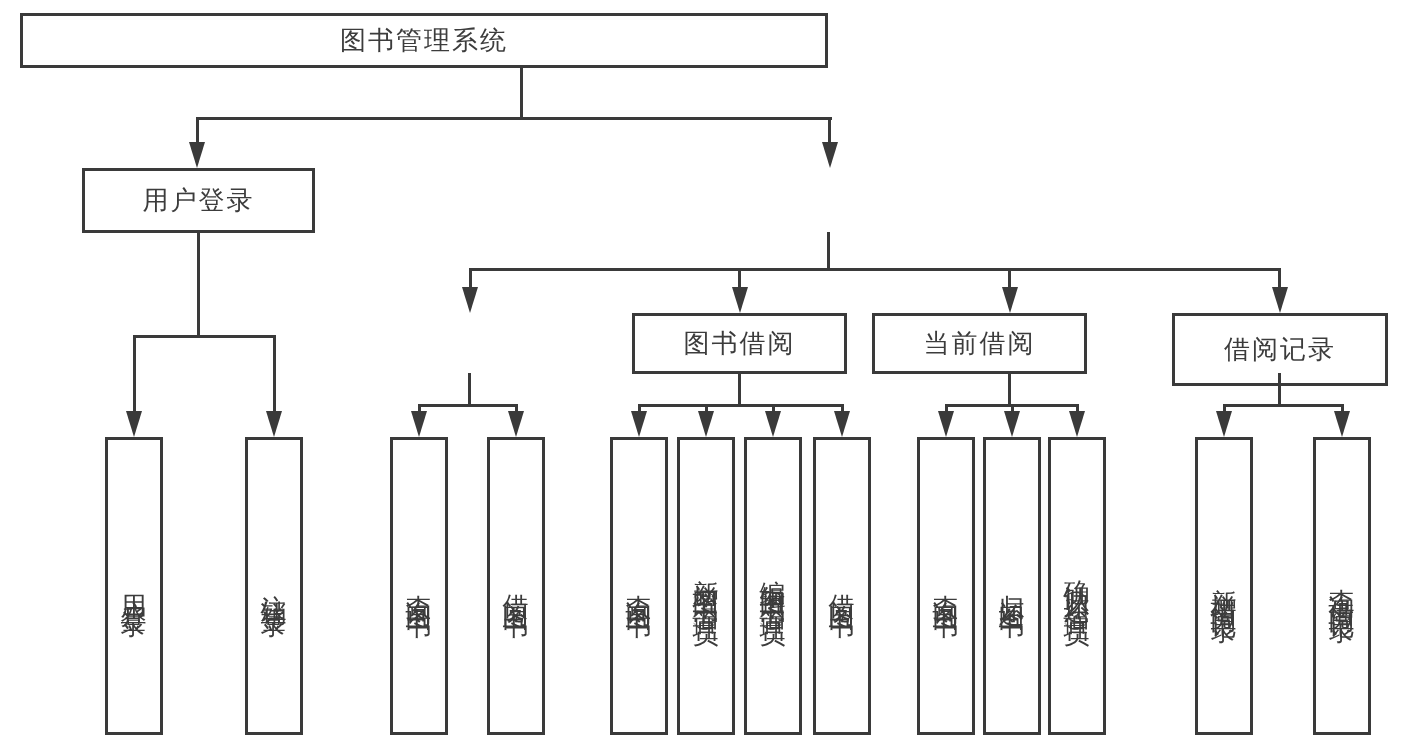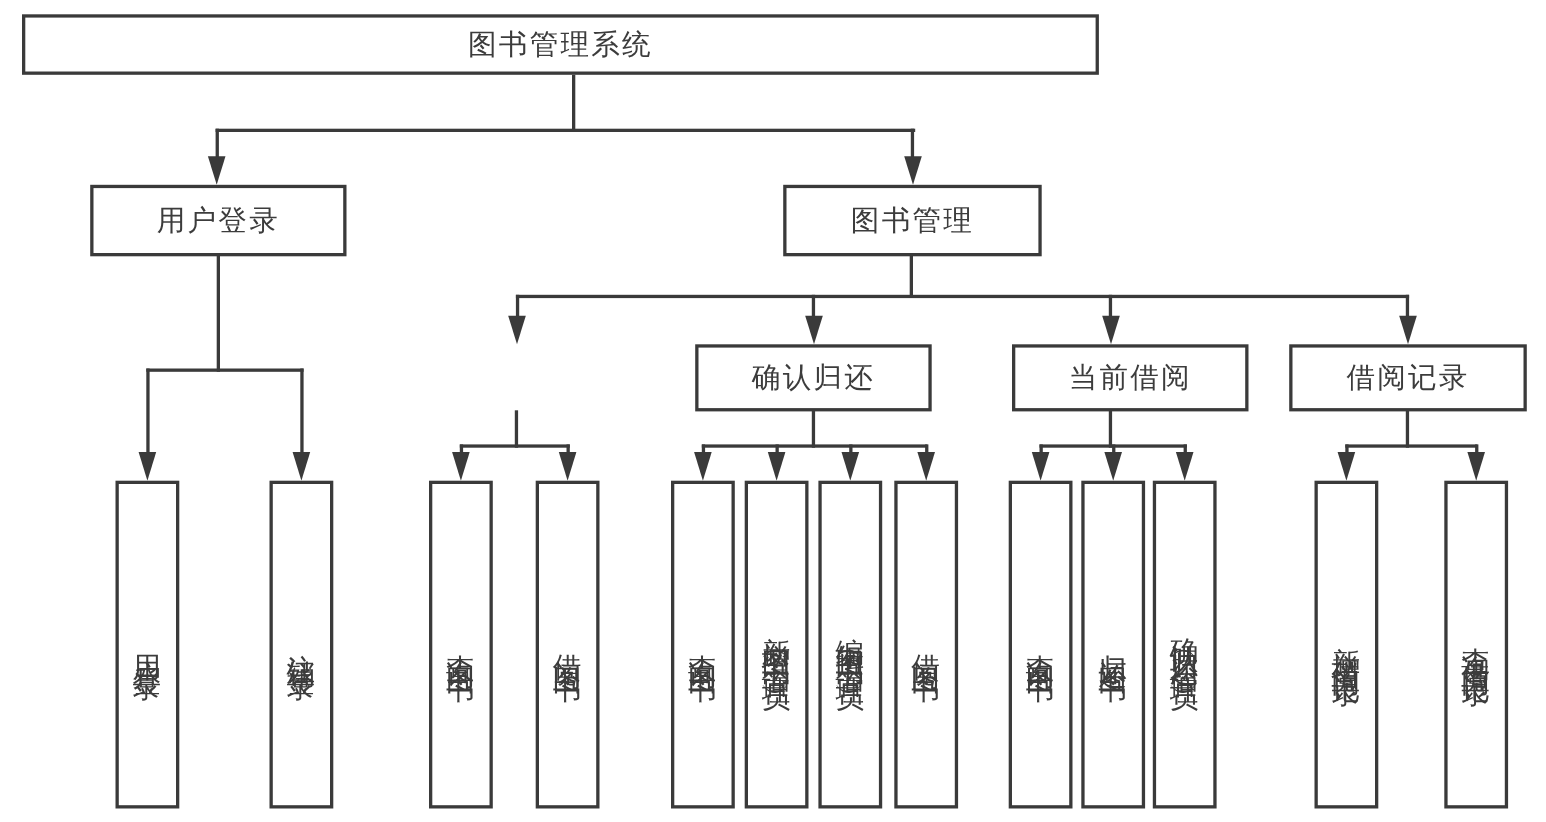--- a/index.html
+++ b/index.html
@@ -25,36 +25,33 @@
   .watermark{
     position:absolute;left:1178px;top:706px;width:227px;
     font-size:21px;color:#b9b9b9;white-space:nowrap;z-index:5;letter-spacing:0.5px;
   }
 </style>
 </head>
 <body>
 
 <div id="stage">
 
-  <div class="box" style="left:20px;top:13px;width:979px;height:55px">
+  <div class="box" style="left:20px;top:13px;width:808px;height:55px">
     <span class="lbl">图书管理系统</span>
   </div>
 
   <div class="vline" style="left:520px;top:68px;width:3px;height:52px"></div>
   <div class="hline" style="left:196px;top:117px;width:636px;height:3px"></div>
   <div class="vline" style="left:196px;top:117px;width:3px;height:28px"></div>
   <div class="arrow" style="left:189px;top:142px"></div>
   <div class="vline" style="left:828px;top:117px;width:3px;height:28px"></div>
   <div class="arrow" style="left:822px;top:142px"></div>
 
   <div class="box" style="left:82px;top:168px;width:233px;height:65px">
     <span class="lbl">用户登录</span>
-  </div>
-  <div class="box" style="left:712px;top:168px;width:235px;height:65px">
-    <span class="lbl">图书管理</span>
   </div>
 
   <div class="vline" style="left:197px;top:232px;width:3px;height:106px"></div>
   <div class="hline" style="left:133px;top:335px;width:143px;height:3px"></div>
   <div class="vline" style="left:133px;top:335px;width:3px;height:80px"></div>
   <div class="arrow" style="left:126px;top:411px"></div>
   <div class="vline" style="left:273px;top:335px;width:3px;height:80px"></div>
   <div class="arrow" style="left:266px;top:411px"></div>
 
   <div class="vline" style="left:827px;top:232px;width:3px;height:38px"></div>
@@ -62,26 +59,26 @@
   <div class="vline" style="left:469px;top:268px;width:3px;height:24px"></div>
   <div class="arrow" style="left:462px;top:287px"></div>
   <div class="vline" style="left:738px;top:268px;width:3px;height:24px"></div>
   <div class="arrow" style="left:732px;top:287px"></div>
   <div class="vline" style="left:1008px;top:268px;width:3px;height:24px"></div>
   <div class="arrow" style="left:1002px;top:287px"></div>
   <div class="vline" style="left:1278px;top:268px;width:3px;height:24px"></div>
   <div class="arrow" style="left:1272px;top:287px"></div>
 
   <div class="box" style="left:632px;top:313px;width:215px;height:61px">
-    <span class="lbl">确认归还</span>
+    <span class="lbl">图书借阅</span>
   </div>
-  <div class="box" style="left:920px;top:313px;width:215px;height:61px">
+  <div class="box" style="left:872px;top:313px;width:215px;height:61px">
     <span class="lbl">当前借阅</span>
   </div>
-  <div class="box" style="left:1172px;top:313px;width:216px;height:61px">
+  <div class="box" style="left:1172px;top:313px;width:216px;height:73px">
     <span class="lbl">借阅记录</span>
   </div>
 
   <div class="vline" style="left:468px;top:373px;width:3px;height:34px"></div>
   <div class="hline" style="left:418px;top:404px;width:100px;height:3px"></div>
   <div class="vline" style="left:418px;top:404px;width:3px;height:11px"></div>
   <div class="arrow" style="left:411px;top:411px"></div>
   <div class="vline" style="left:515px;top:404px;width:3px;height:11px"></div>
   <div class="arrow" style="left:508px;top:411px"></div>
 

